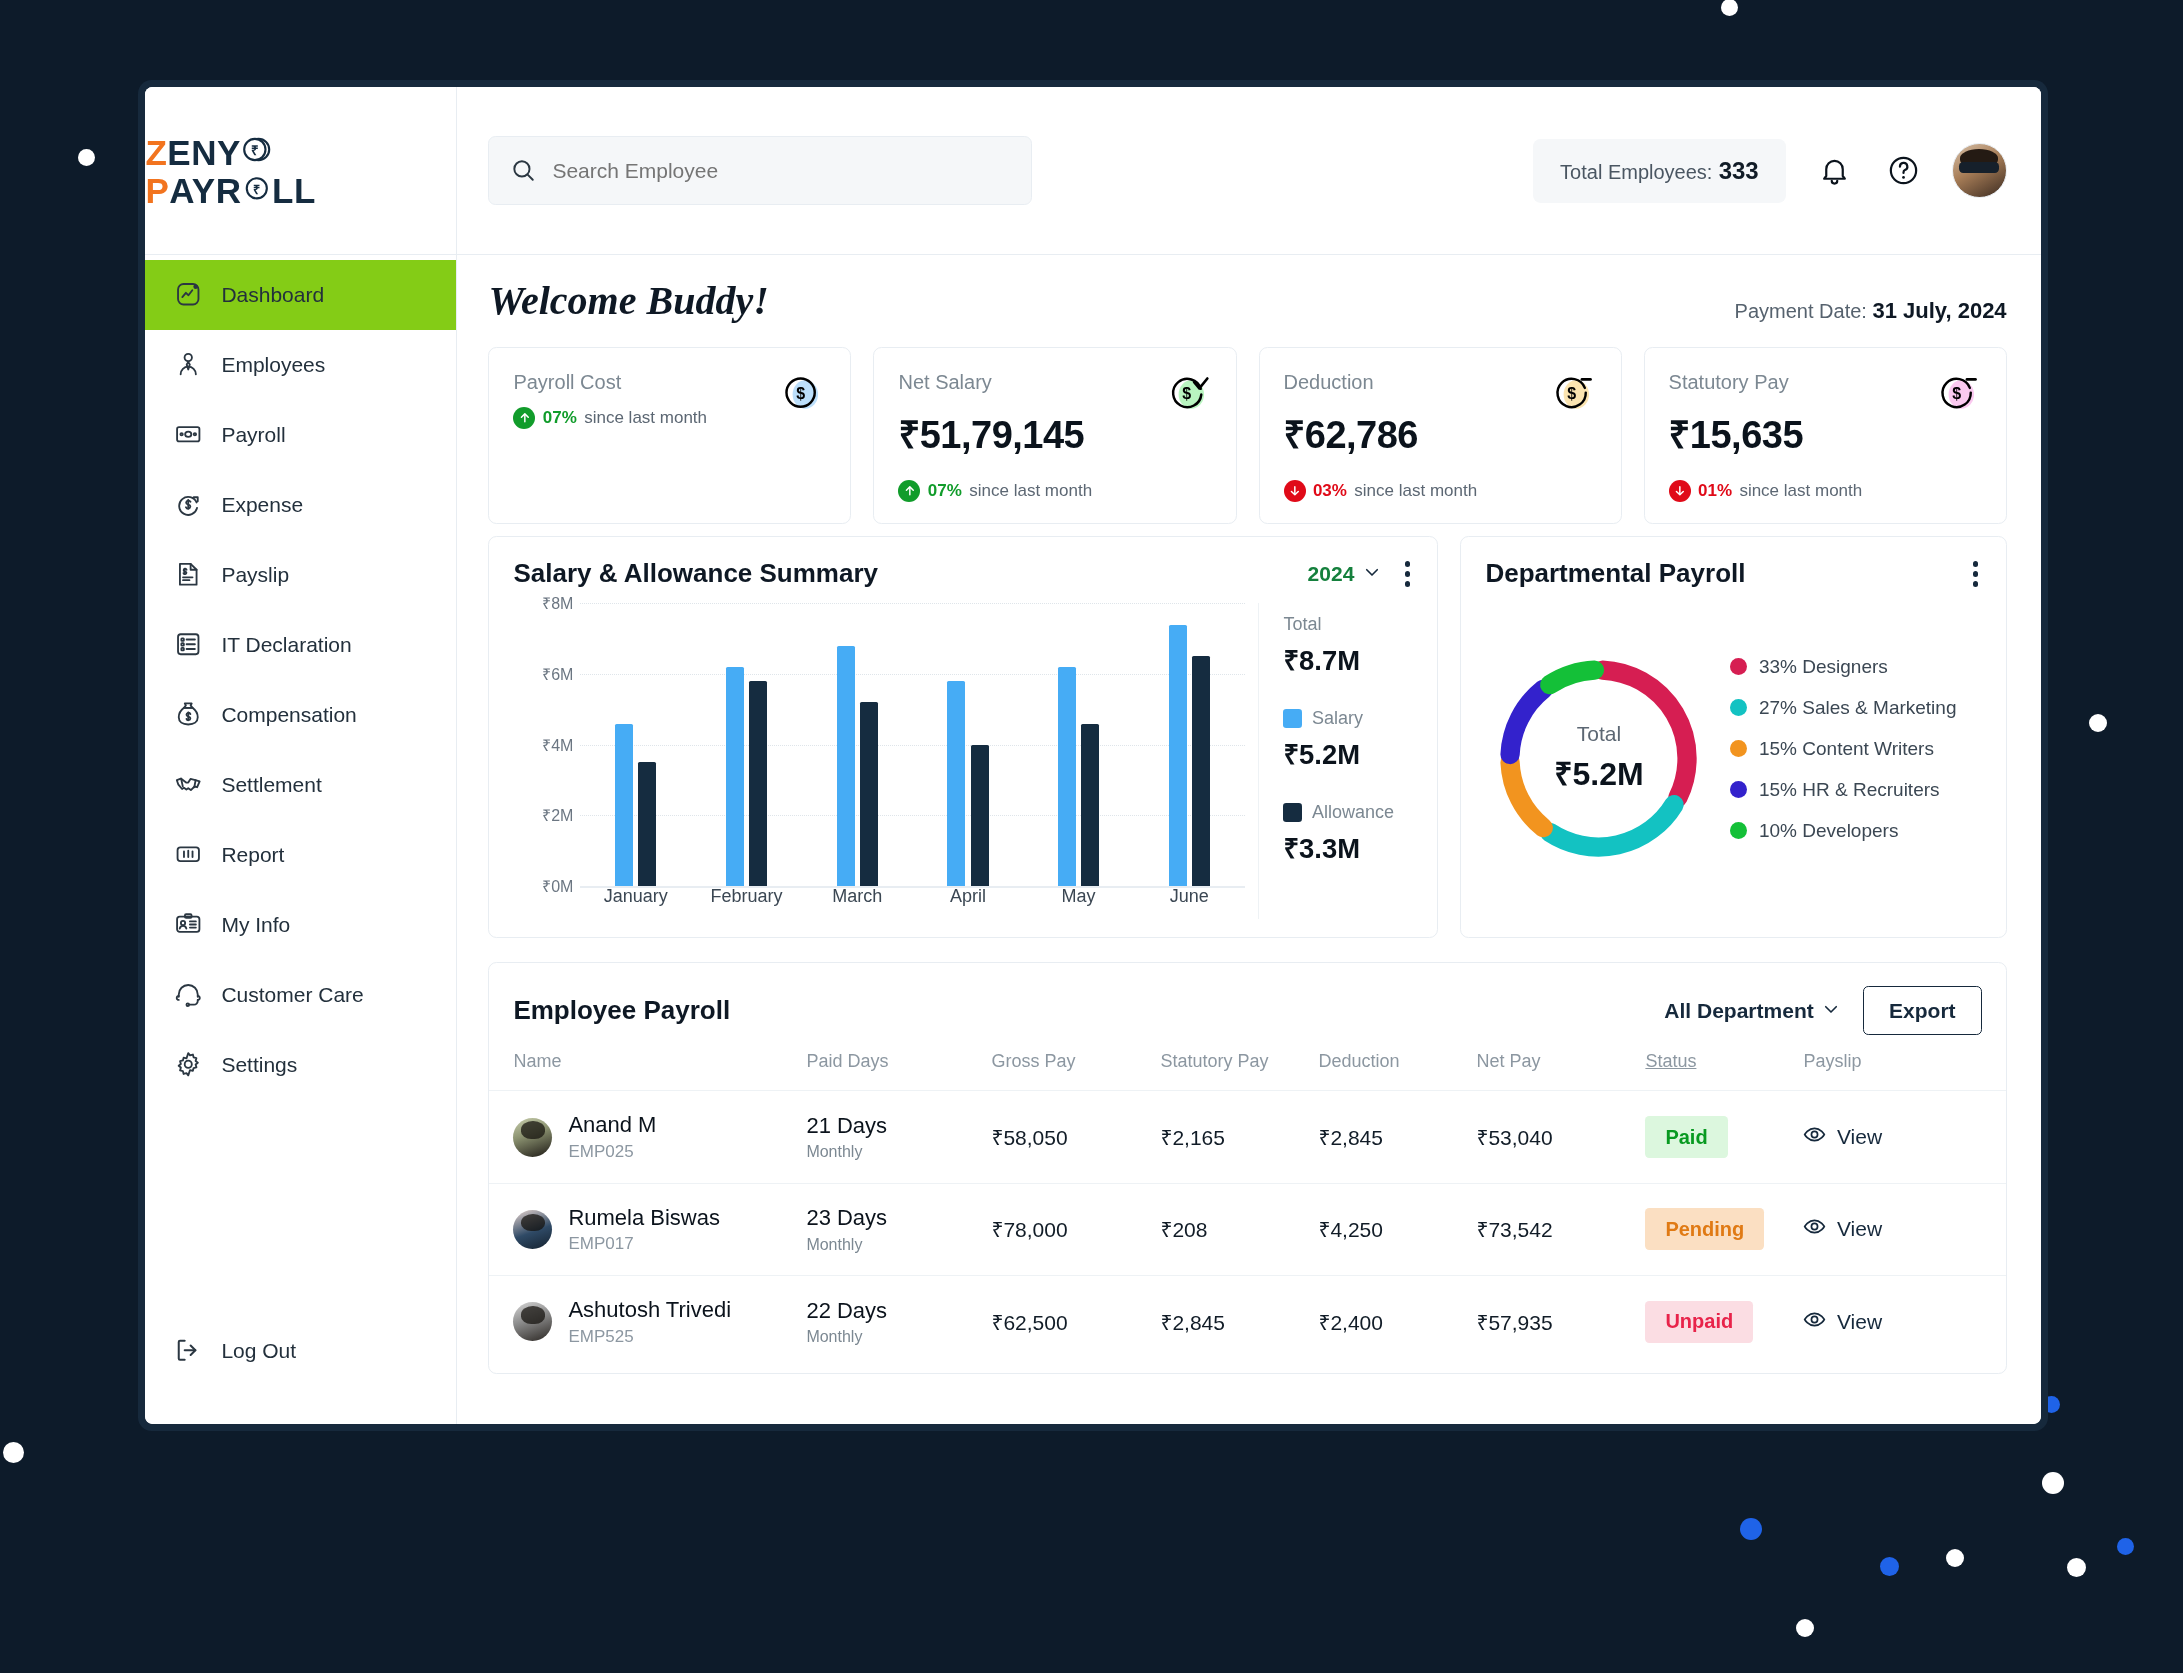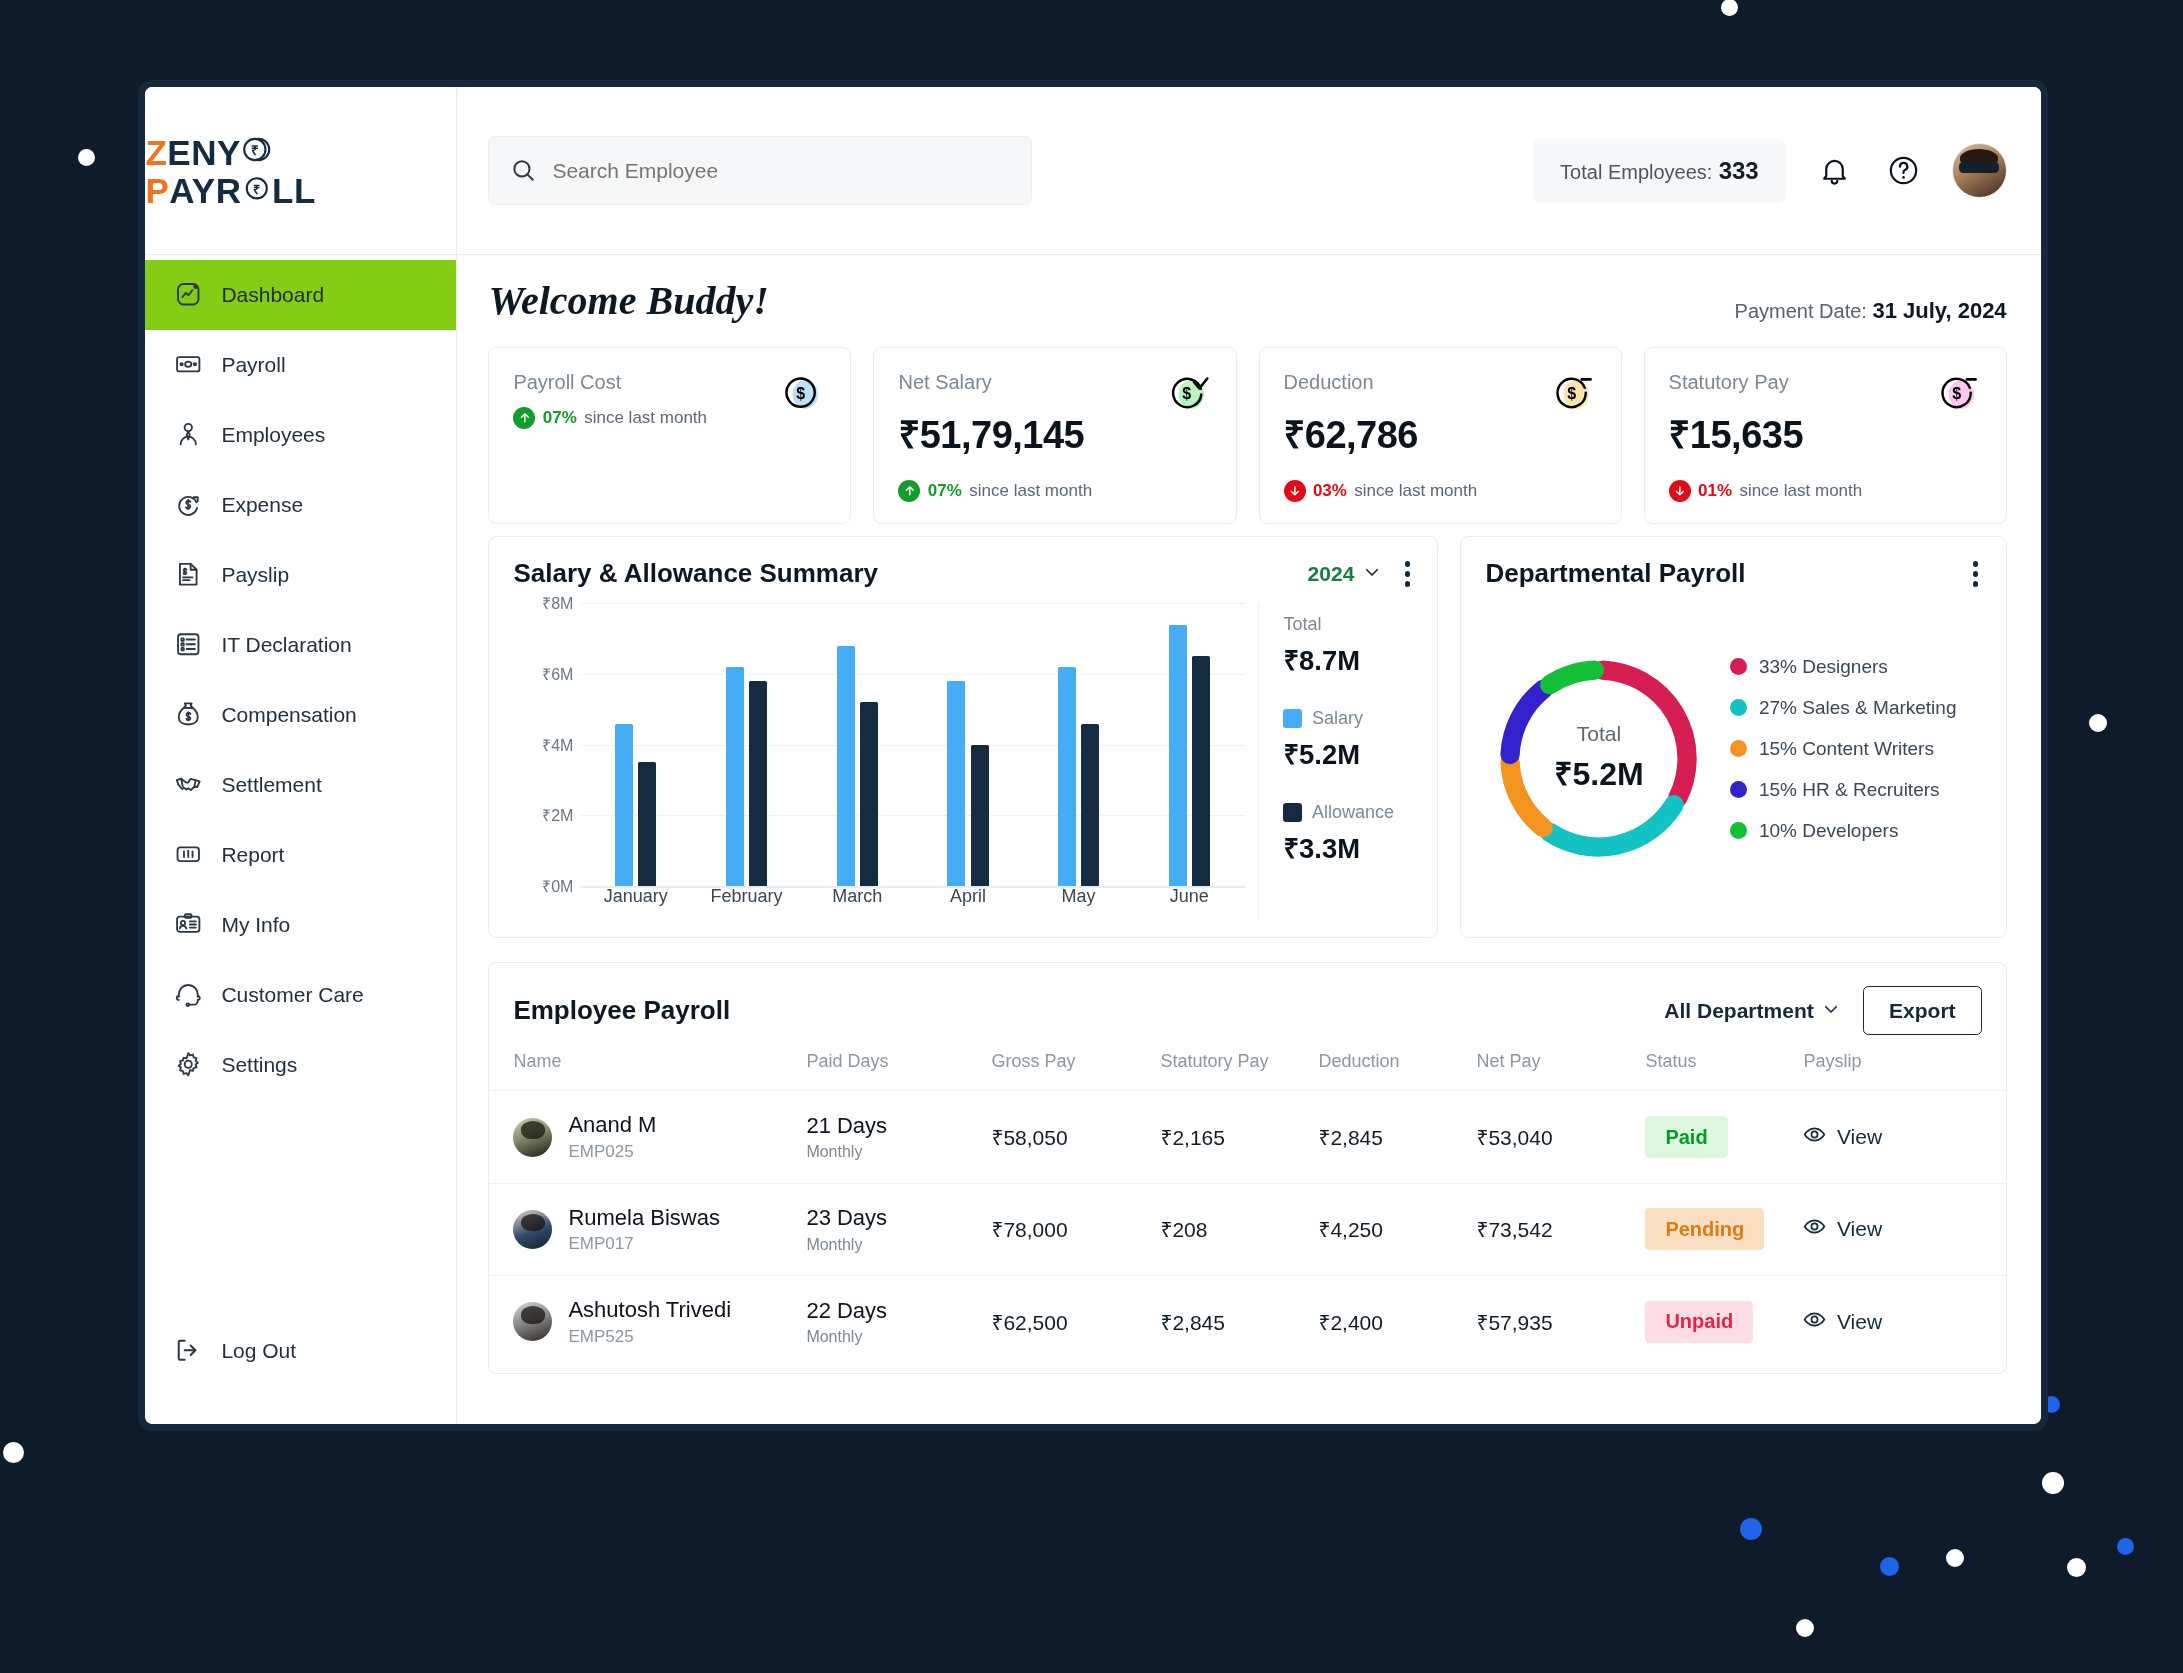--- a/index.html
+++ b/index.html
@@ -211,21 +211,21 @@
     text-align:left; font-size:18px; font-weight:400; color:#8c97a1;
     padding: 0 0 18px 0;
   }
   tbody td { padding: 21px 0; border-top: 1.1px solid #eef2f5; font-size:21px; color:#111c27; }
   .c-name { padding-left: 24px; width: 317px; }
   .c-days { width: 185px; }
   .c-gross { width: 169px; }
   .c-stat { width: 158px; }
   .c-ded { width: 158px; }
   .c-net { width: 169px; }
-  .c-status { width: 158px; }
+  .c-status { width: 158px; text-decoration: underline; }
   .c-slip { padding-right: 24px; }
   thead .c-name { padding-left: 24px; }
 
   .person { display:flex; align-items:center; gap:16px; }
   .pav { width:39px; height:39px; border-radius:50%; flex:0 0 39px; overflow:hidden; position:relative; }
   .pav.a { background: linear-gradient(160deg,#c9cfae 0%,#8d9472 40%,#1c1814 100%); }
   .pav.b { background: linear-gradient(160deg,#e8d5cf 0%,#2f4a66 55%,#14212e 100%); }
   .pav.c { background: linear-gradient(160deg,#d8d8d8 0%,#8a8a8a 45%,#2a2622 100%); }
   .pav::after { content:""; position:absolute; left:20%; top:10%; width:60%; height:44%; background:rgba(20,16,12,.72); border-radius:50% 50% 44% 44%; }
   .pname { font-size:22px; color:#0b131c; line-height:1.15; }
@@ -293,37 +293,37 @@
                 <rect x="3.4" y="3.4" width="17.2" height="17.2" rx="4.6"></rect>
                 <path d="M7 14.4l3-3.6 2.2 2 3.2-4.2"></path>
                 <circle cx="18.2" cy="5.6" r="1.9" fill="#2b3742" stroke="none"></circle>
               </svg>
     </span>
     <span>Dashboard</span>
           </div>
           <div class="nav-item">
             <span class="nav-ico">
       <svg viewBox="0 0 24 24" fill="none" stroke="#2b3742" stroke-width="1.55" stroke-linecap="round" stroke-linejoin="round">
+                <circle cx="12" cy="6.4" r="3.1"></circle>
+                <path d="M5.6 20.4c0-3.6 2.9-6.4 6.4-6.4s6.4 2.8 6.4 6.4"></path>
+                <path d="M12 10.2l-1.3 2 1.3 4.2 1.3-4.2z"></path>
+              </svg>
+    </span>
+    <span>Employees</span>
+          </div>
+          <div class="nav-item">
+            <span class="nav-ico">
+      <svg viewBox="0 0 24 24" fill="none" stroke="#2b3742" stroke-width="1.55" stroke-linecap="round" stroke-linejoin="round">
                 <rect x="2.6" y="6" width="18.8" height="12" rx="1.6"></rect>
                 <ellipse cx="12" cy="12" rx="2.6" ry="2.2"></ellipse>
                 <circle cx="6.4" cy="12" r="1"></circle>
                 <circle cx="17.6" cy="12" r="1"></circle>
               </svg>
     </span>
     <span>Payroll</span>
-          </div>
-          <div class="nav-item">
-            <span class="nav-ico">
-      <svg viewBox="0 0 24 24" fill="none" stroke="#2b3742" stroke-width="1.55" stroke-linecap="round" stroke-linejoin="round">
-                <circle cx="12" cy="6.4" r="3.1"></circle>
-                <path d="M5.6 20.4c0-3.6 2.9-6.4 6.4-6.4s6.4 2.8 6.4 6.4"></path>
-                <path d="M12 10.2l-1.3 2 1.3 4.2 1.3-4.2z"></path>
-              </svg>
-    </span>
-    <span>Employees</span>
           </div>
           <div class="nav-item">
             <span class="nav-ico">
       <svg viewBox="0 0 24 24" fill="none" stroke="#2b3742" stroke-width="1.55" stroke-linecap="round" stroke-linejoin="round">
                 <path d="M19 10.5A7.6 7.6 0 1 0 19.4 15"></path>
                 <path d="M12 8.3v7.4"></path>
                 <path d="M13.9 9.9a2 2 0 0 0-3.7.9c0 2 3.6 1.1 3.6 3.1a2 2 0 0 1-3.8.6"></path>
                 <path d="M16.6 6.1H20V9.5"></path>
               </svg>
     </span>

